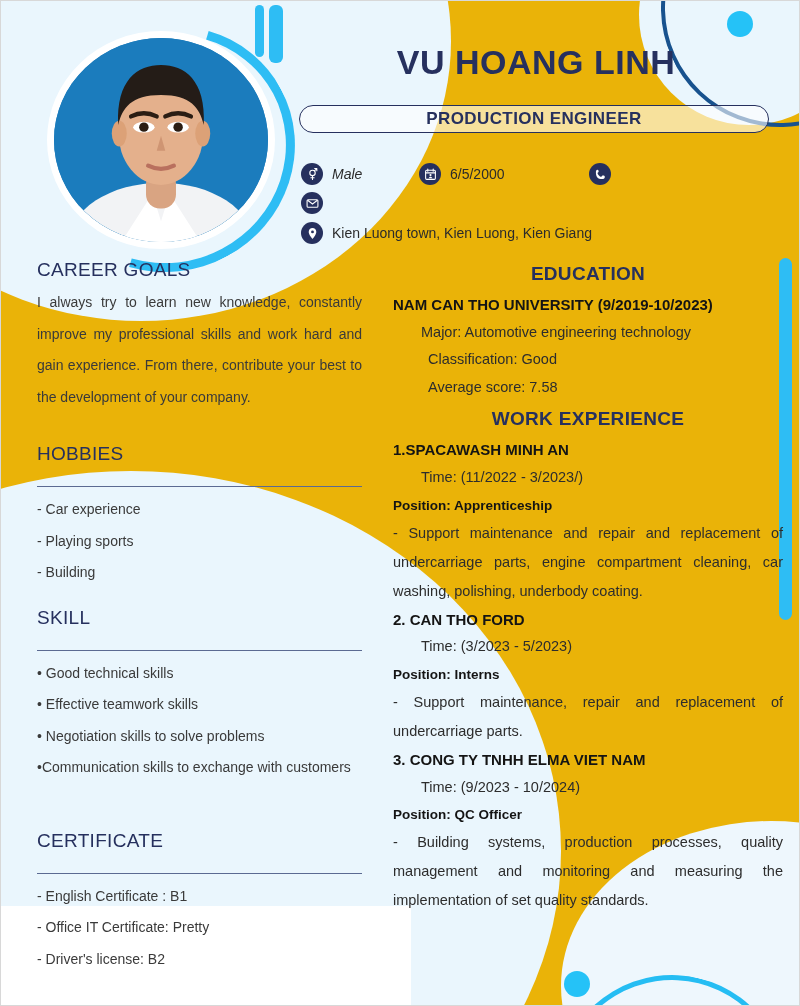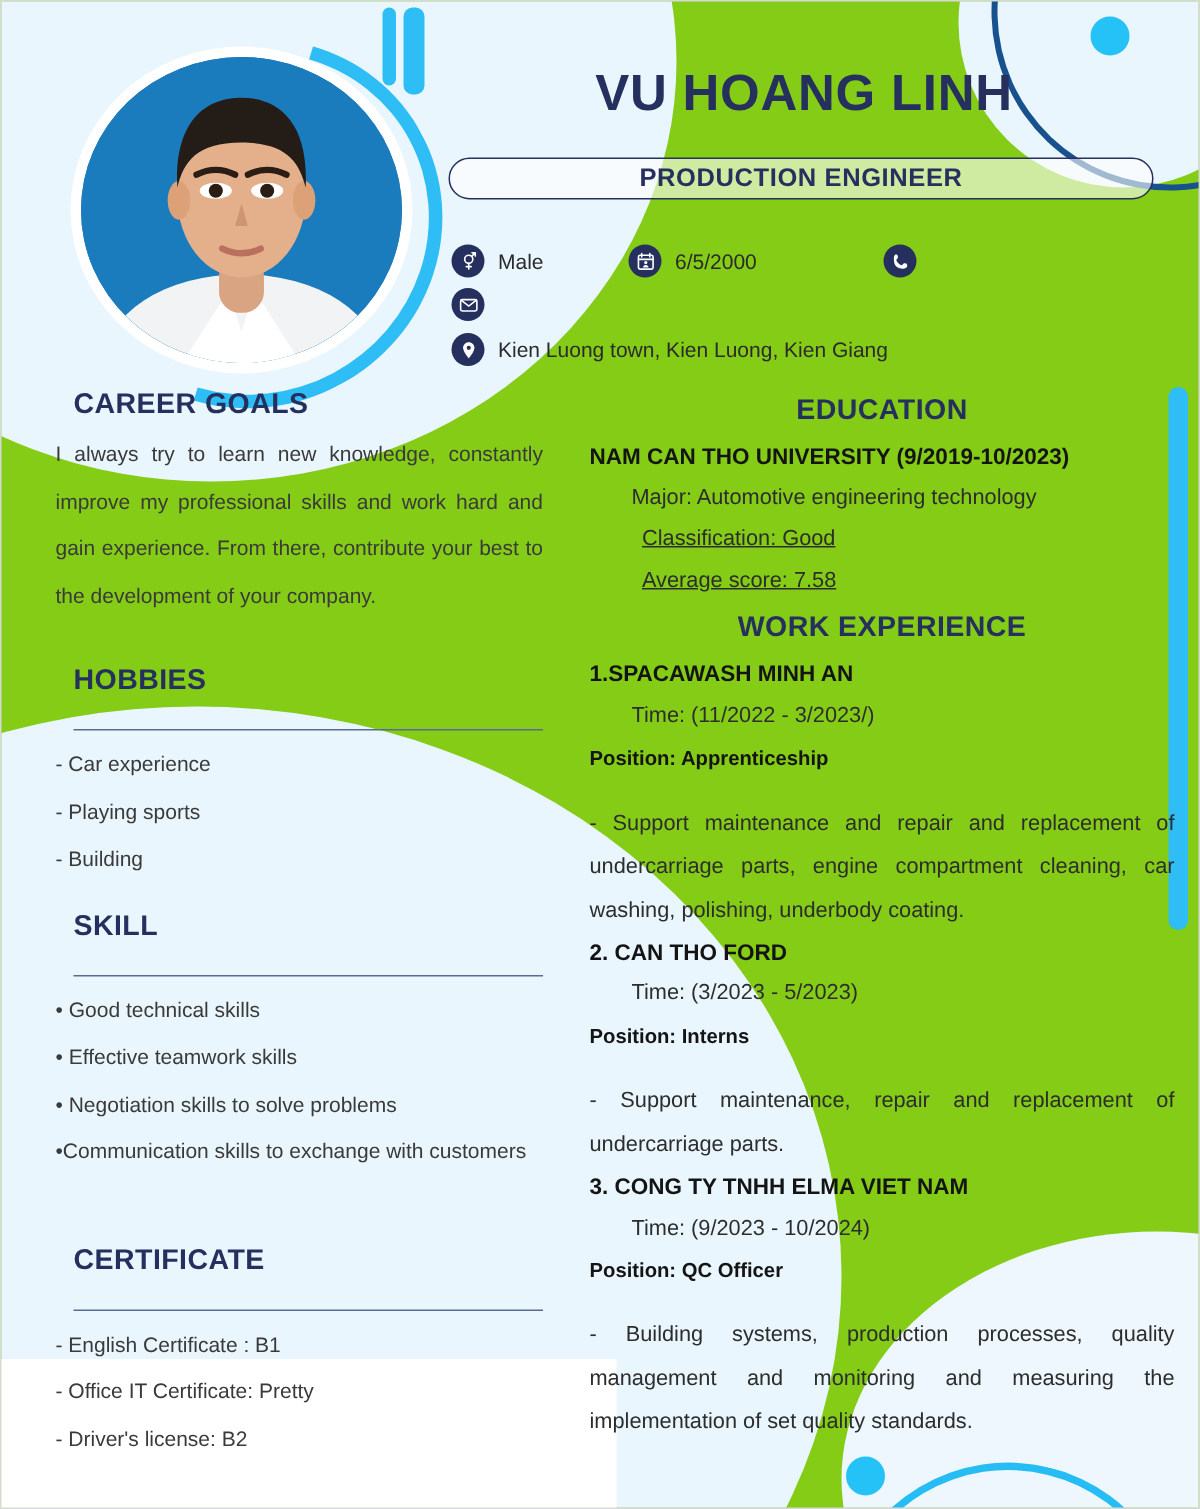--- a/index.html
+++ b/index.html
@@ -1,18 +1,18 @@
 <!DOCTYPE html>
 <html><head>
 <meta charset="utf-8">
 <style>
   html,body{margin:0;padding:0;background:#c8c8c8;}
   body{font-family:"Liberation Sans", sans-serif;}
   #page{
-    position:relative;width:800px;height:1006px;background:#84cc16;
+    position:relative;width:800px;height:1006px;background:#eab308;
     overflow:hidden;box-sizing:border-box;border:1px solid #d8d8d8;
   }
 
   
   .deco{position:absolute;pointer-events:none;}
 
   
   #blob-top-left{
     left:-170px;top:-240px;width:620px;height:560px;
     background:#eaf6fd;border-radius:50%;
@@ -97,55 +97,55 @@
     width:22px;height:22px;border-radius:50%;background:#26305e;
     display:inline-flex;align-items:center;justify-content:center;
     flex:0 0 22px;
   }
   .ico svg{width:13px;height:13px;fill:#fff;}
 
   #contact{position:absolute;left:300px;top:158px;width:480px;font-size:14px;color:#2b2b2b;}
   .crow{display:flex;align-items:center;height:30px;}
   .citem{display:flex;align-items:center;gap:9px;}
   .cval{white-space:nowrap;}
-  #c-gender{width:118px;}
+  #c-gender{width:118px;font-style:italic;}
   #c-dob{width:170px;}
   #c-phone{width:auto;}
   .crow2{display:flex;align-items:center;height:28px;}
   .crow3{display:flex;align-items:center;height:32px;}
 
   
   #left-col{position:absolute;left:36px;top:258px;width:325px;}
   #right-col{position:absolute;left:392px;top:262px;width:390px;}
 
   .sec-h{
-    font-size:19px;font-weight:bold;color:#26305e;letter-spacing:.3px;
-    margin:0 0 2px 12px;
+    font-size:19px;font-weight:normal;color:#26305e;letter-spacing:.3px;
+    margin:0 0 2px 0;
   }
   .sec-h.ruled{border-bottom:1.4px solid #5b6a92;padding-bottom:21px;margin-bottom:7px;}
   .para{
     font-size:14px;color:#3a3a3a;line-height:2.25;text-align:justify;margin:6px 0 0 0;
   }
   .li{font-size:14px;color:#3a3a3a;line-height:2.25;}
   .li.just{text-align:justify;}
 
   .gap-sm{height:18px;}
   .gap-md{height:30px;}
   .gap-lg{height:46px;}
 
   
   .r-h{
     font-size:19px;font-weight:bold;color:#26305e;text-align:center;
     letter-spacing:.3px;margin:0 0 6px 0;
   }
   .r-strong{font-size:15px;font-weight:bold;color:#141414;line-height:1.85;}
   .r-line{font-size:14.5px;color:#2d2d2d;line-height:1.9;margin-left:28px;}
-  .r-line.ind{padding-left:7px;text-decoration:underline;}
+  .r-line.ind{padding-left:7px;}
   .r-pos{font-size:13.5px;font-weight:bold;color:#141414;line-height:2.0;}
-  .r-body{font-size:14.5px;color:#2d2d2d;line-height:2.0;text-align:justify;margin-top:16px;}
+  .r-body{font-size:14.5px;color:#2d2d2d;line-height:2.0;text-align:justify;}
   .r-gap{height:7px;}
 </style>
 </head>
 <body>
 
 <div id="page">
 
   <div class="deco" id="blob-top-left"></div>
   <div class="deco" id="blob-left-main"></div>
   <div class="deco" id="white-cover-left"></div>

